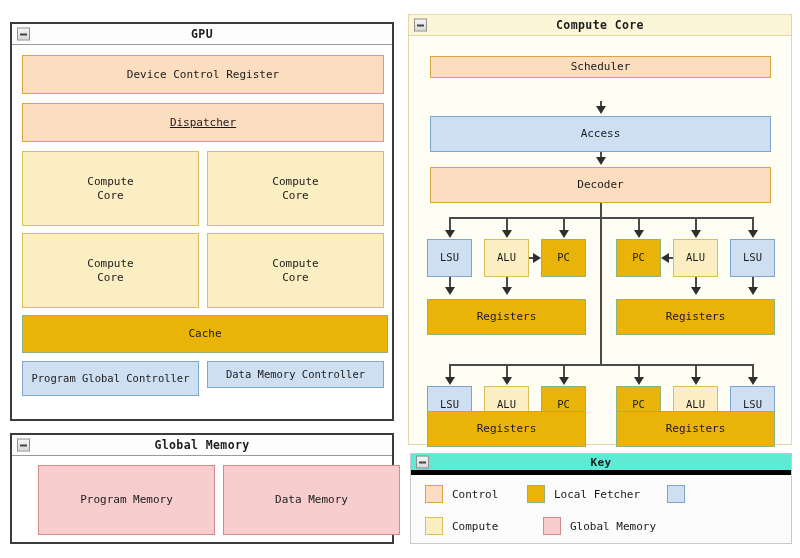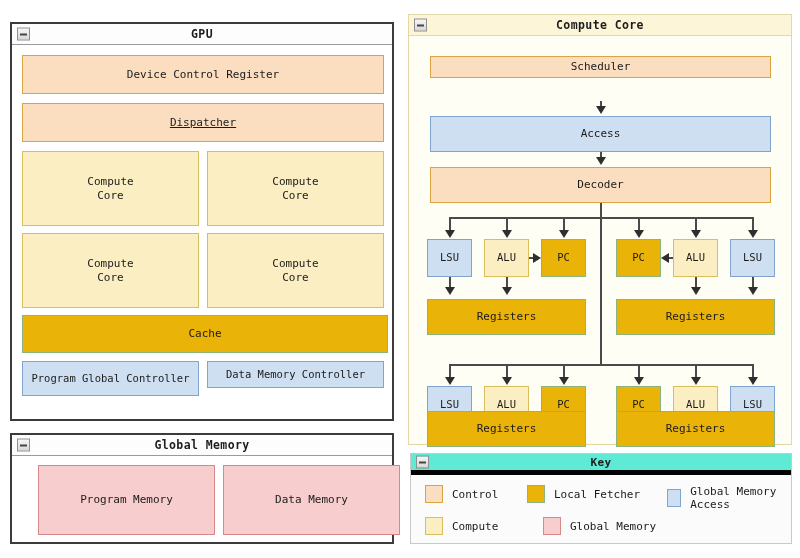--- a/index.html
+++ b/index.html
@@ -278,21 +278,20 @@
       <span>Control</span>
     </div>
 
     <div class="key-row" style="left:116px; top:10px;">
       <span class="key-swatch c-local"></span>
       <span>Local Fetcher</span>
     </div>
 
     <div class="key-row" style="left:256px; top:10px;">
       <span class="key-swatch c-access"></span>
-      <span>Global Memory Access</span>
     </div>
 
     <div class="key-row" style="left:14px; top:42px;">
       <span class="key-swatch c-compute"></span>
       <span>Compute</span>
     </div>
 
     <div class="key-row" style="left:116px; top:42px;">
       <span class="key-swatch c-global"></span>
       <span>Global Memory</span>

